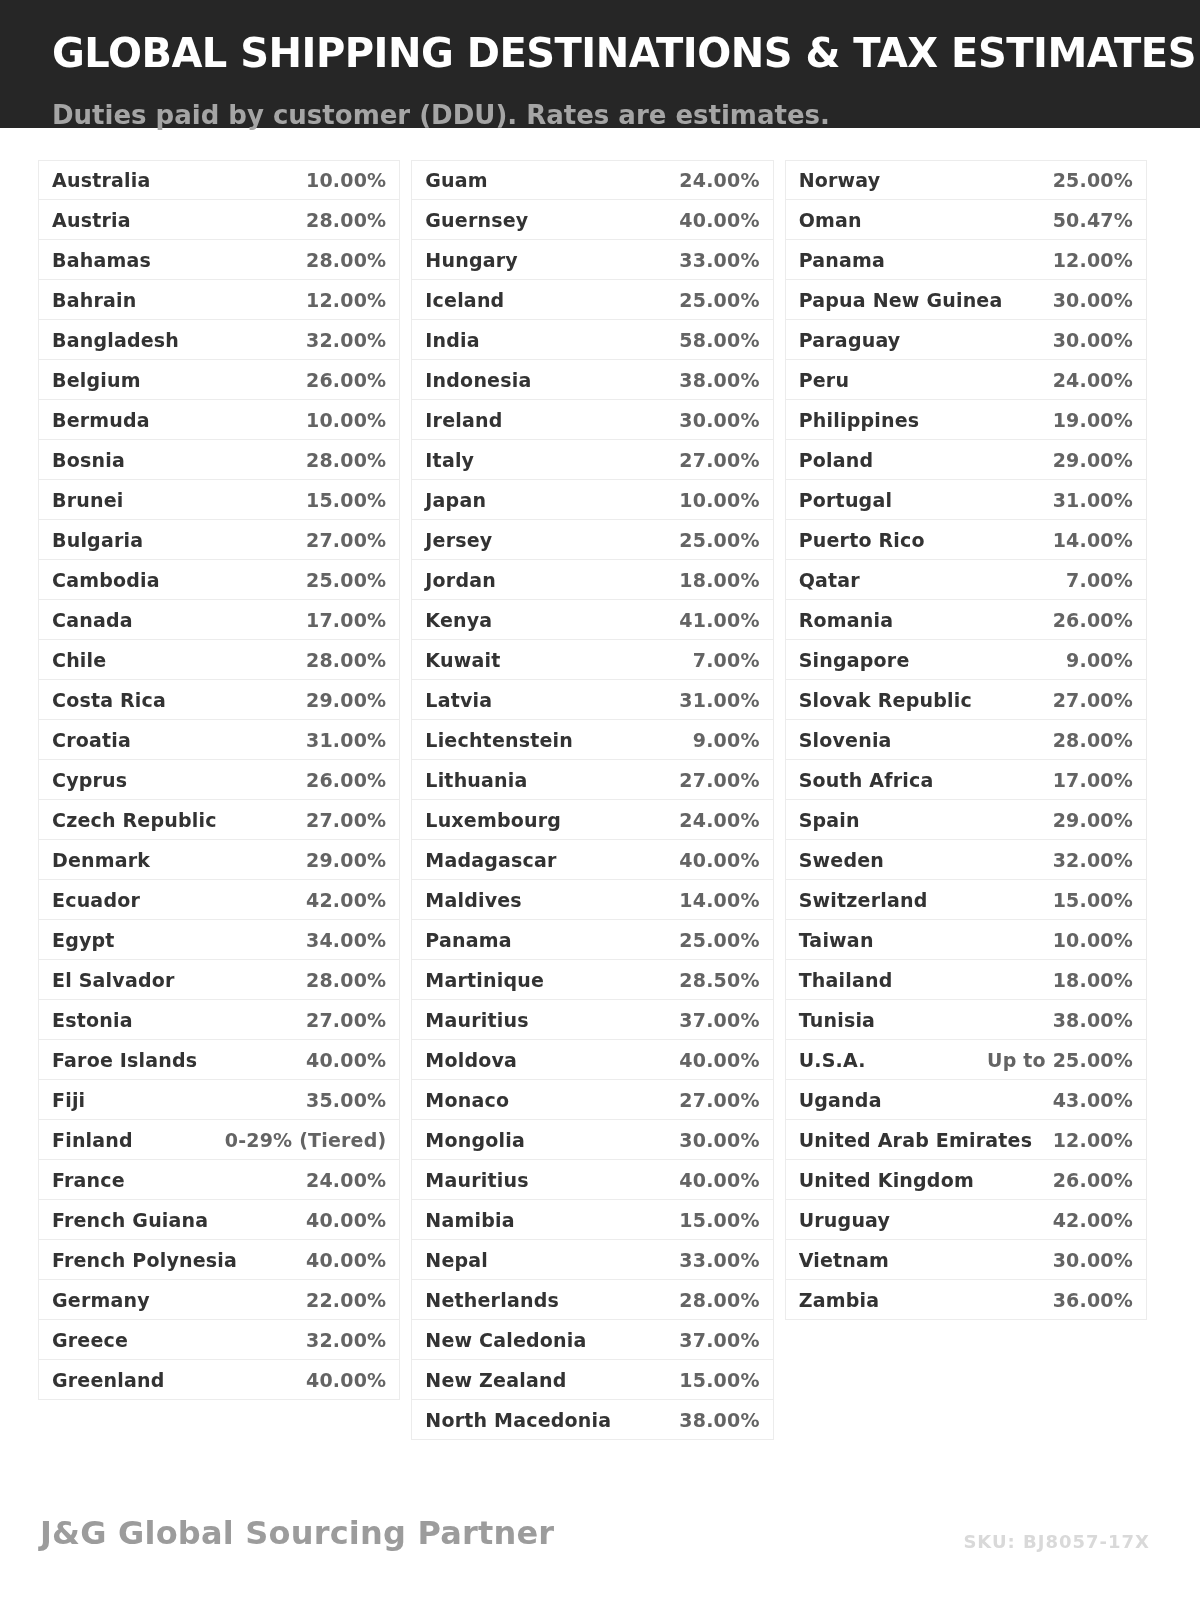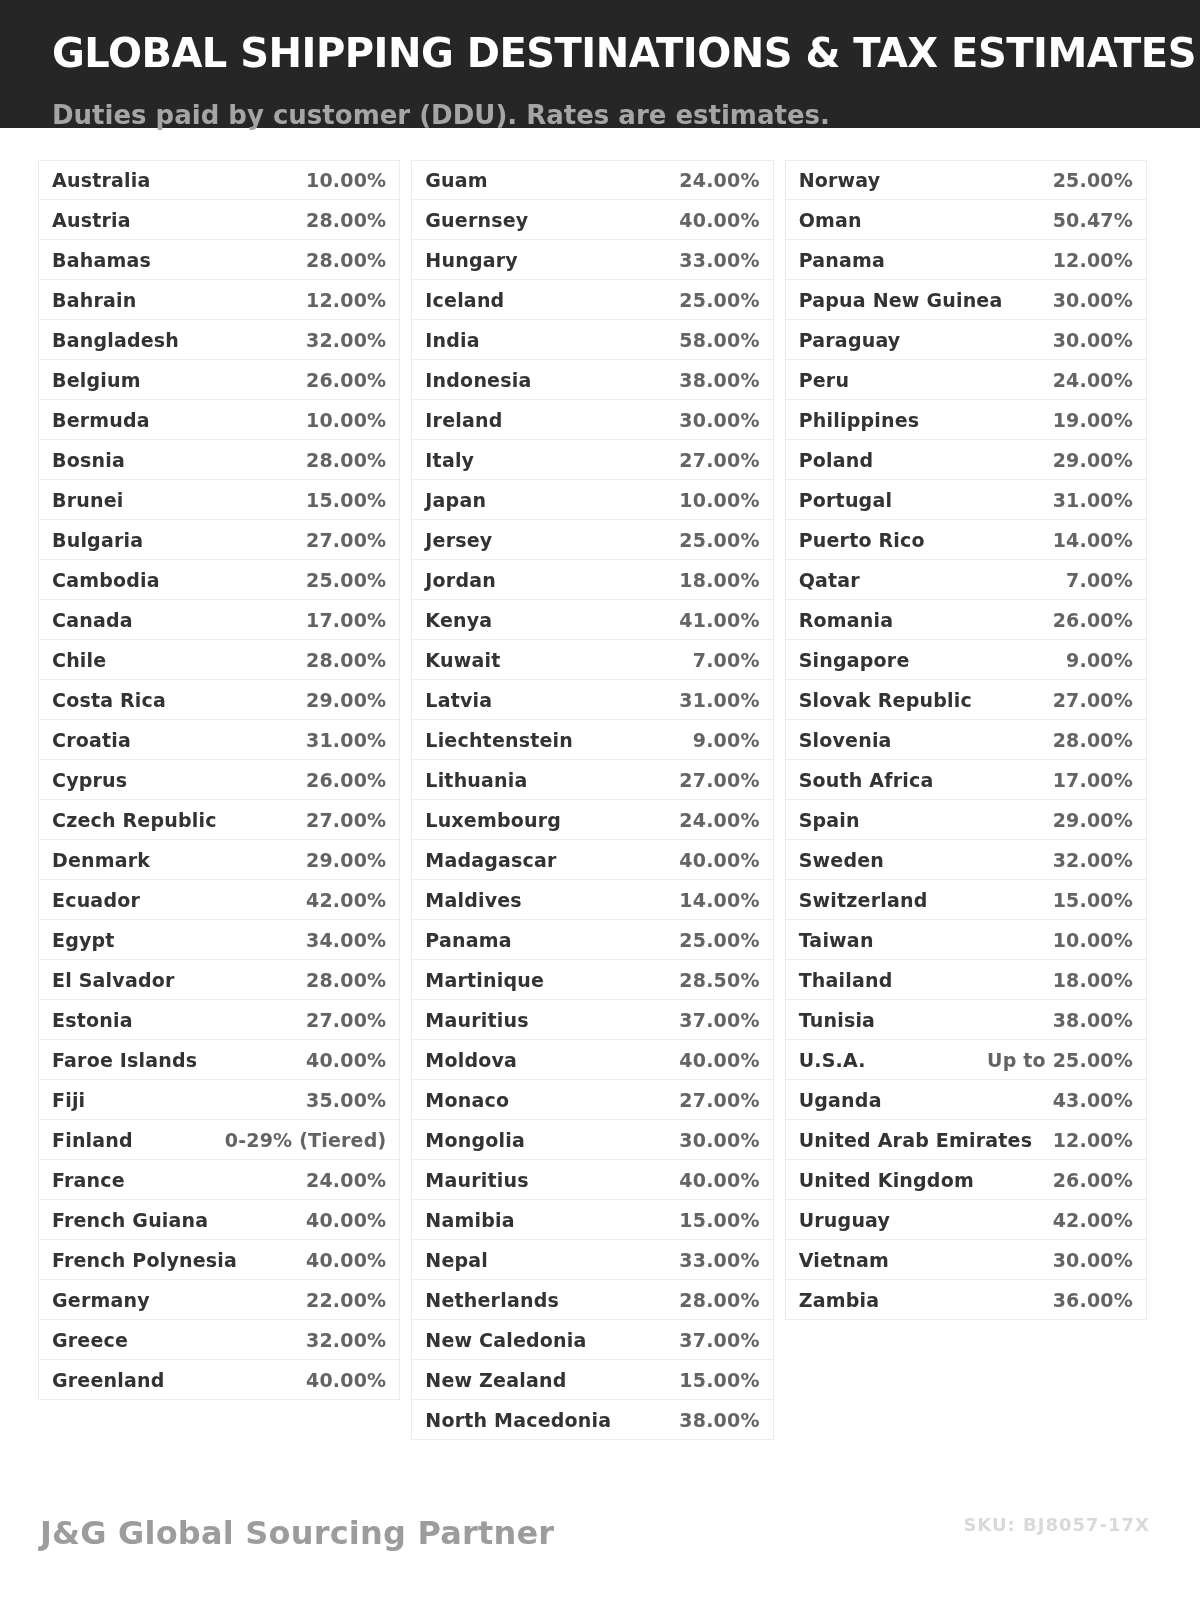--- a/index.html
+++ b/index.html
@@ -62,21 +62,21 @@
     white-space: nowrap;
     text-align: right;
     margin-left: 8px;
   }
 
   
   .footer {
     margin: 74px 50px 8px 40px;
     display: flex;
     justify-content: space-between;
-    align-items: flex-start;
+    align-items: flex-end;
   }
   .footer .brand {
     color: #9c9c9c;
     font-size: 32px;
     font-weight: bold;
     letter-spacing: 0.2px;
   }
   .footer .sku {
     color: #d9d9d9;
     font-size: 18px;

